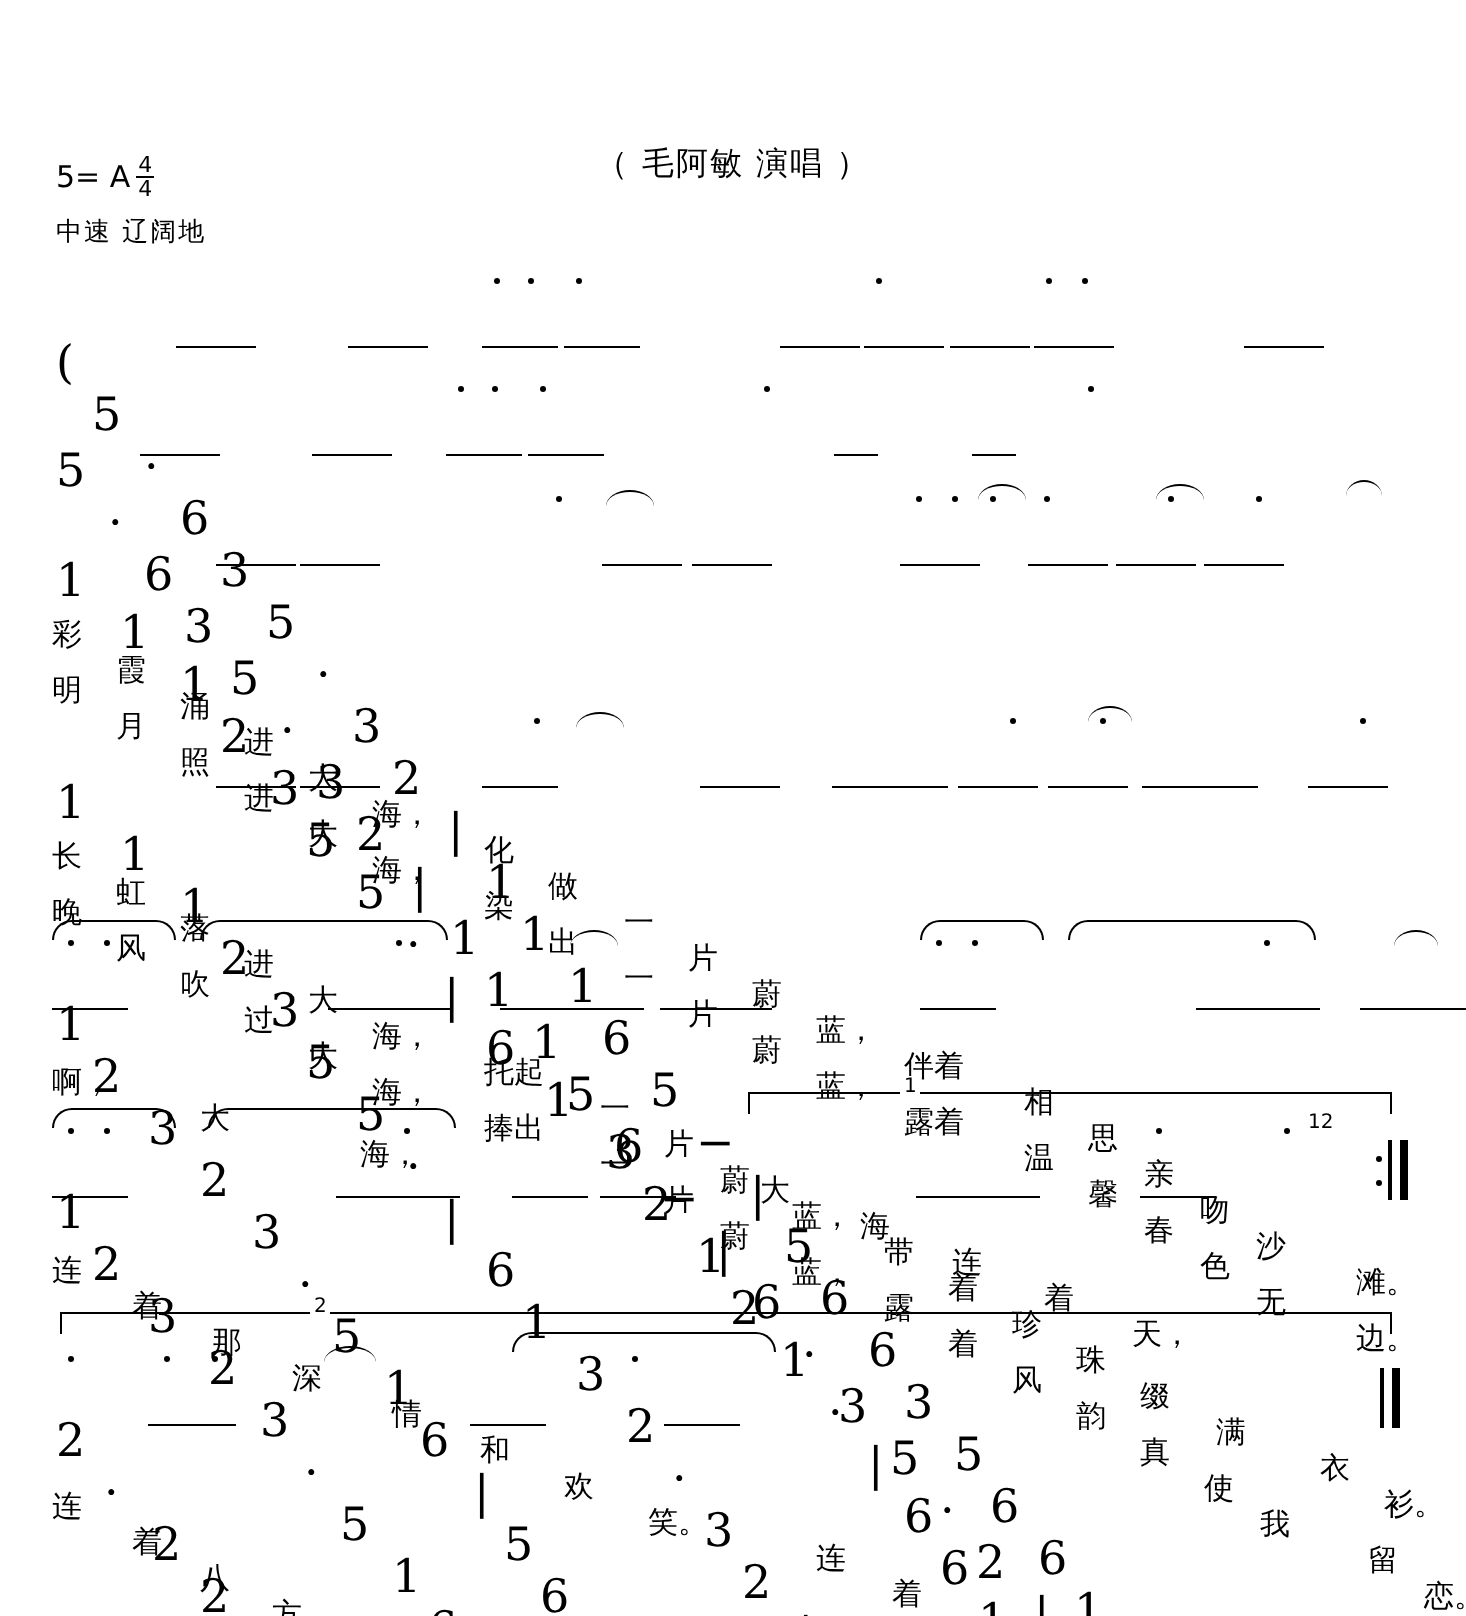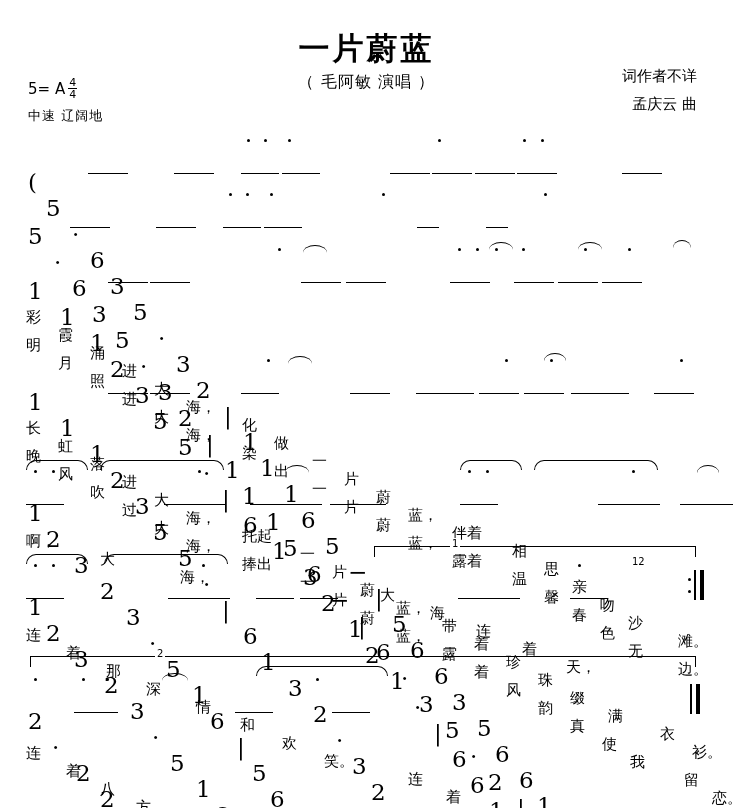--- a/index.html
+++ b/index.html
@@ -153,27 +153,22 @@
     font-size: 10px;
     background: #fff;
     padding: 0 2px;
   }
 </style>
 </head>
 <body>
 
 <div class="sheet">
 
-  <div class="title">一片蔚蓝</div>
   <div class="singer">（ 毛阿敏 演唱 ）</div>
 
-  <div class="credits">
-    <div>词作者不详</div>
-    <div>孟庆云  曲</div>
-  </div>
 
   <div class="keysig">
     <span>5= A</span><span class="frac"><span class="num">4</span><span class="den">4</span></span>
   </div>
   <div class="tempo">中速  辽阔地</div>
 
   <div class="row" style="top:143px;">
     <div class="notes">
       <span class="tok" style="left:28px;">(</span>
       <span class="tok" style="left:46px;">5</span>
@@ -601,21 +596,21 @@
 
       <span class="slurline" style="left:26px; top:-14px; width:60px; border-radius: 40px 40px 0 0;"></span>
       <span class="slurline" style="left:104px; top:-14px; width:122px; border-radius: 60px 60px 0 0;"></span>
 
       
       <span class="endline" style="left:694px; top:2px; width:1.6px; height:30px;"></span>
       <span class="endline" style="left:700px; top:2px; width:4px; height:30px;"></span>
       <span class="dotabove" style="left:688px; top:10px;"></span>
       <span class="dotabove" style="left:688px; top:22px;"></span>
 
-      <span class="bracketlabel" style="left:630px; top:-12px;">12</span>
+      <span class="bracketlabel" style="left:652px; top:-12px;">12</span>
     </div>
     <div class="lyr" style="top:0px;">
       <span class="tok" style="left:26px;">连</span>
       <span class="tok" style="left:66px;">着</span>
       <span class="tok" style="left:106px;">那</span>
       <span class="tok" style="left:146px;">深</span>
       <span class="tok" style="left:196px;">情</span>
       <span class="tok" style="left:240px;">和</span>
       <span class="tok" style="left:282px;">欢</span>
       <span class="tok" style="left:324px;">笑。</span>

